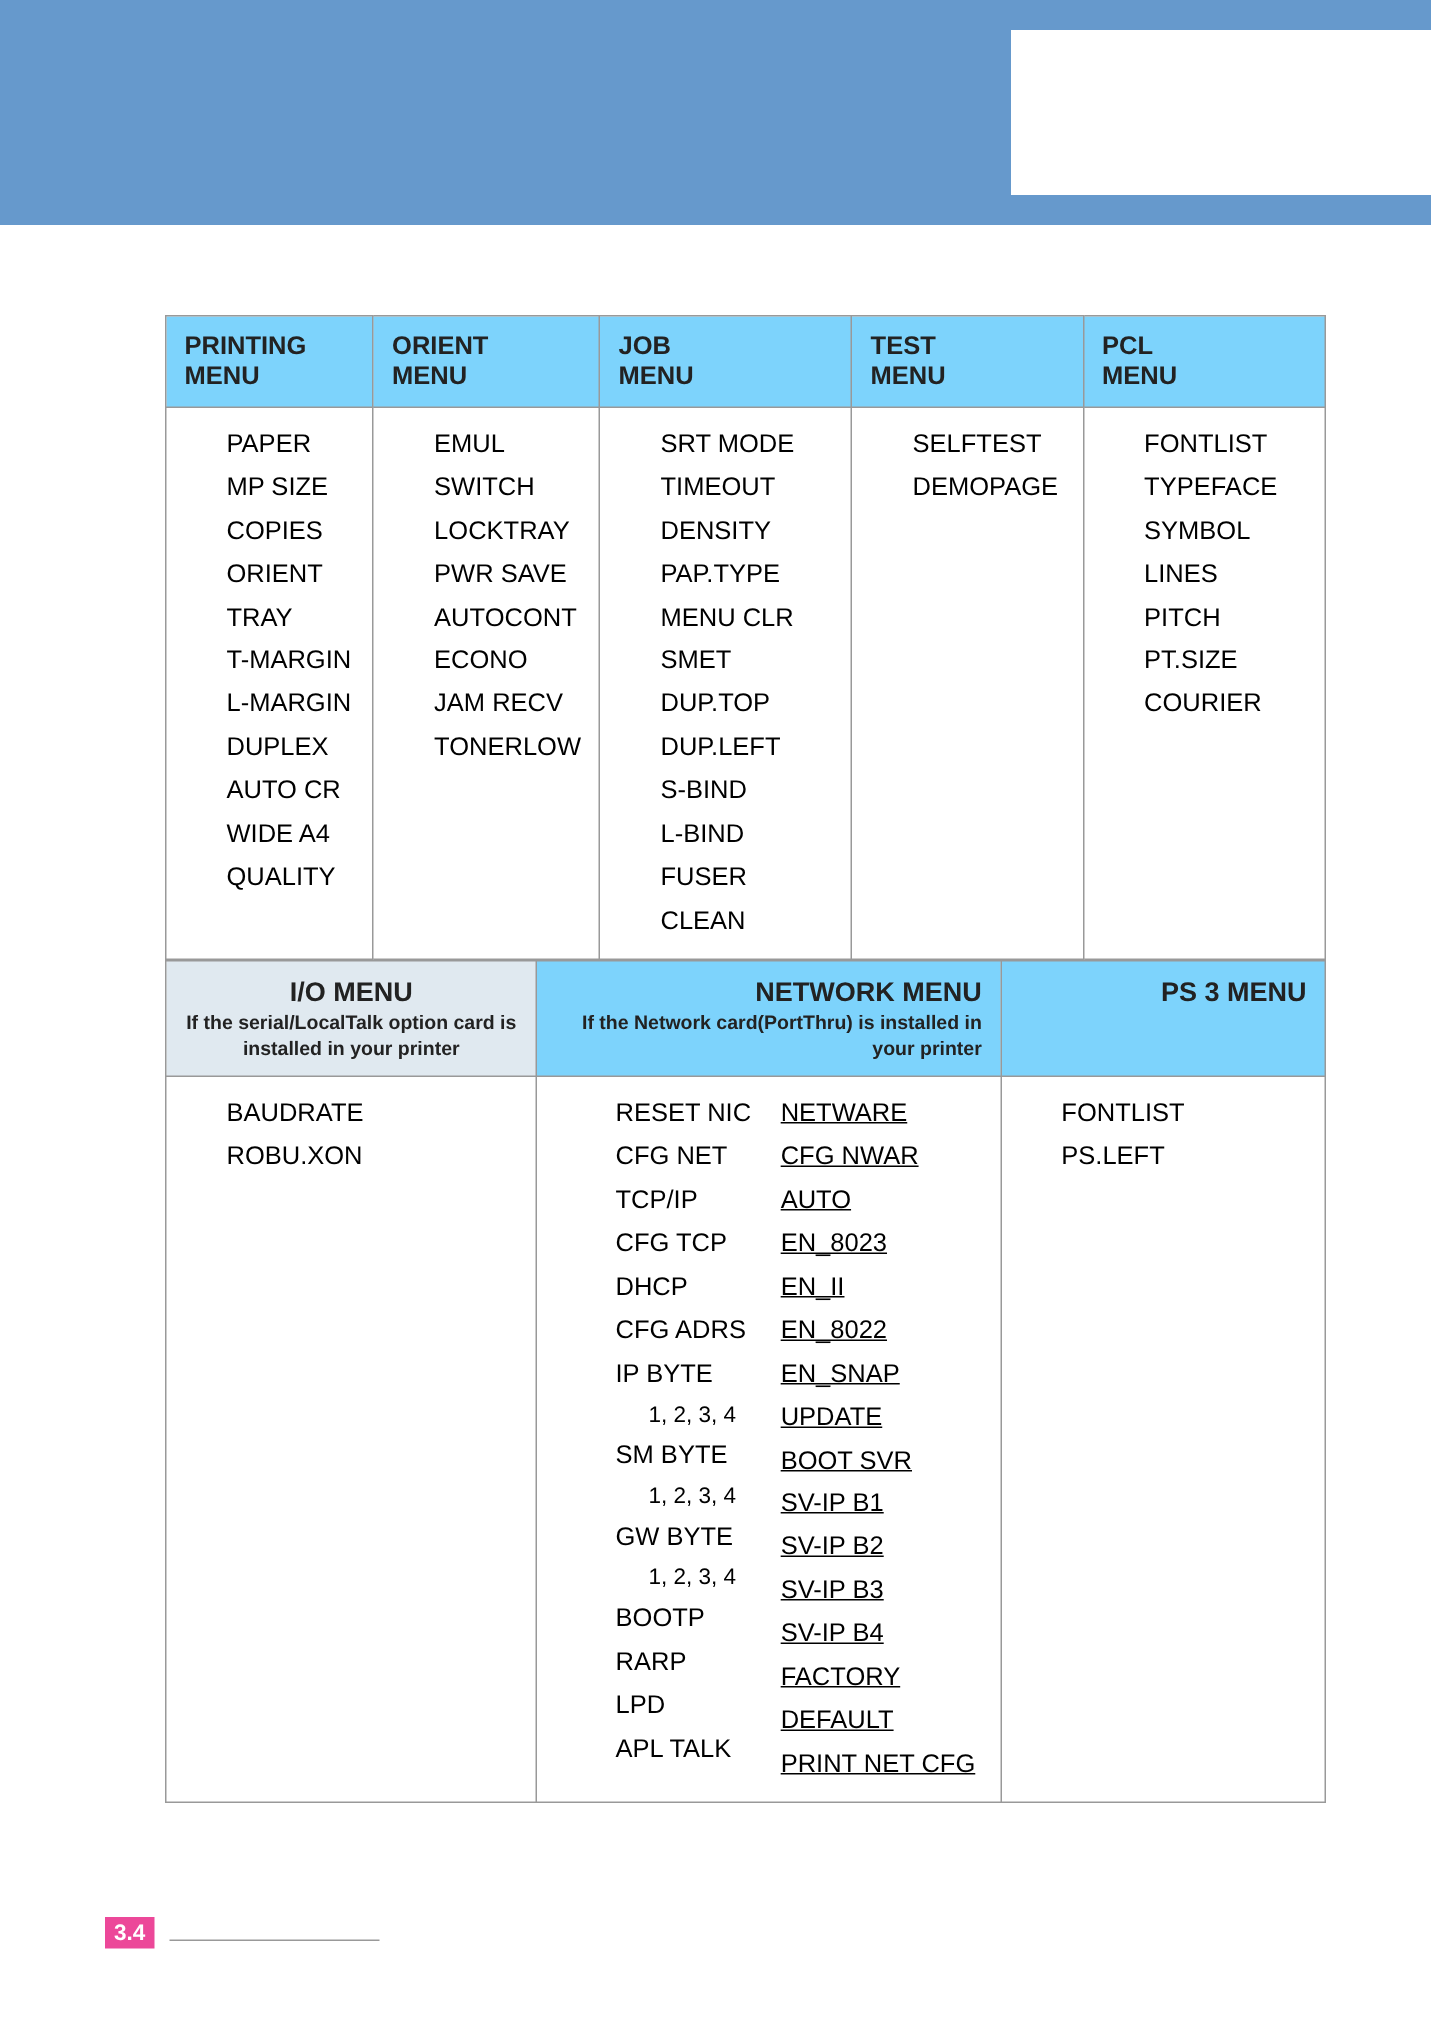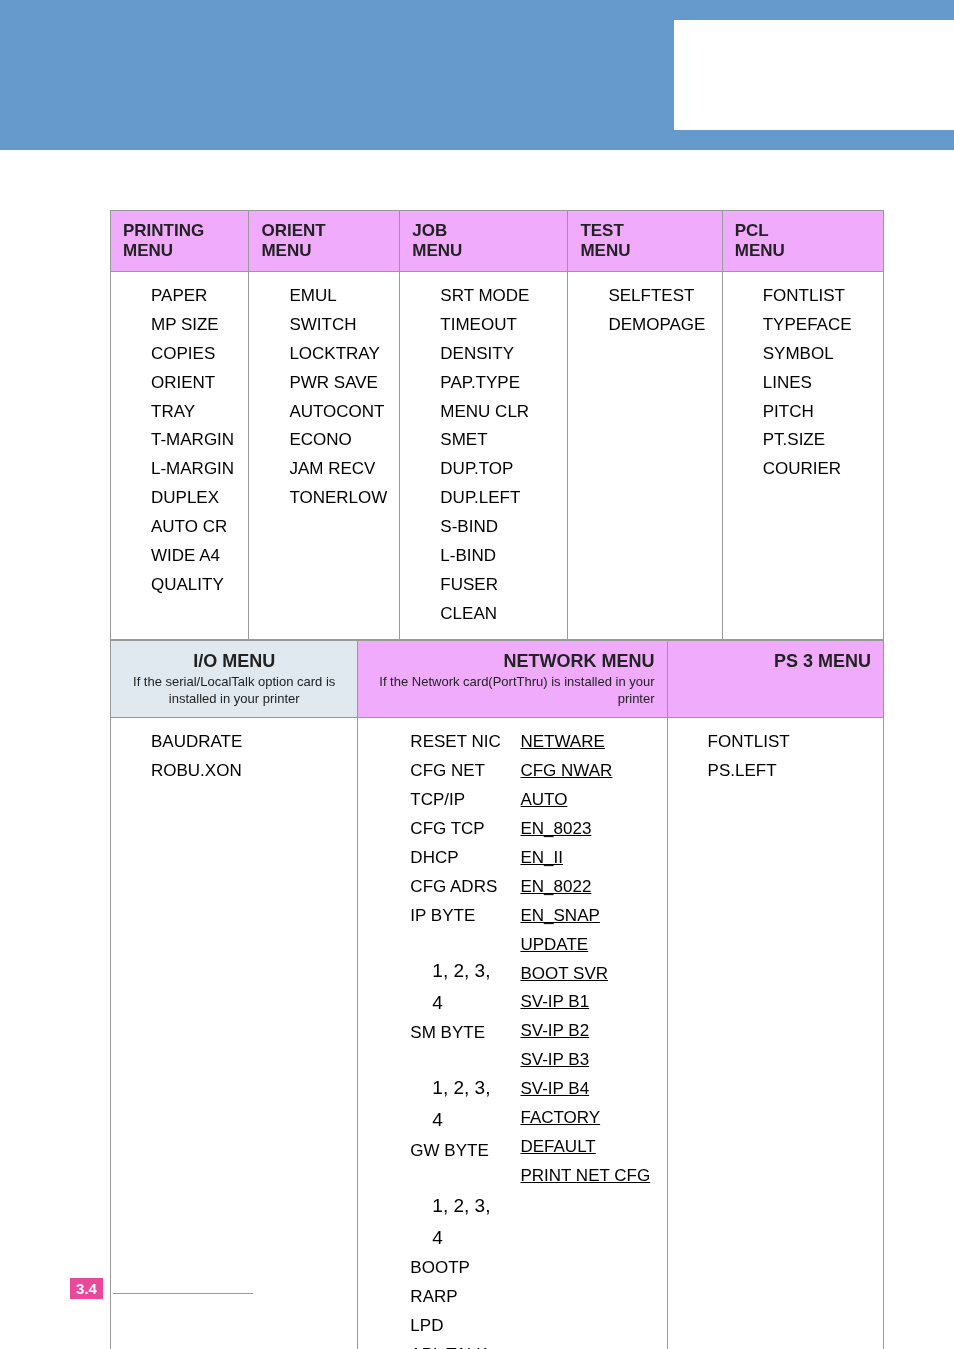--- a/index.html
+++ b/index.html
@@ -32,50 +32,49 @@
     width: 100%;
     font-size: 17px;
   }
   th, td {
     border: 1px solid #999999;
     padding: 10px 12px;
     vertical-align: top;
     text-align: left;
   }
   th {
-    background: #f0abfc;
+    background: #7dd3fc;
     font-weight: bold;
     color: #222;
   }
   .intro-text {
     font-size: 18px;
     margin: 34px 0 20px 0;
     color: #222;
     line-height: 1.5;
   }
   .sub-header {
-    font-weight: normal;
+    font-weight: bold;
     font-size: 13px;
     display: block;
     margin-top: 2px;
     line-height: 1.3;
   }
   .network-cell {
     display: flex;
     gap: 0;
   }
   .network-col {
     width: 50%;
     padding-right: 8px;
   }
   .network-col + .network-col { padding-left: 8px; padding-right: 0; text-decoration: underline;}
   .indent {
     padding-left: 22px;
-    font-size: 19px;
-    margin-top: 24px;
+    font-size: 15px;
   }
   .cell-line {
     line-height: 1.7;
     padding-left: 40px;
   }
   .footer {
     position: absolute;
     bottom: 50px;
     left: 70px;
     display: flex;

